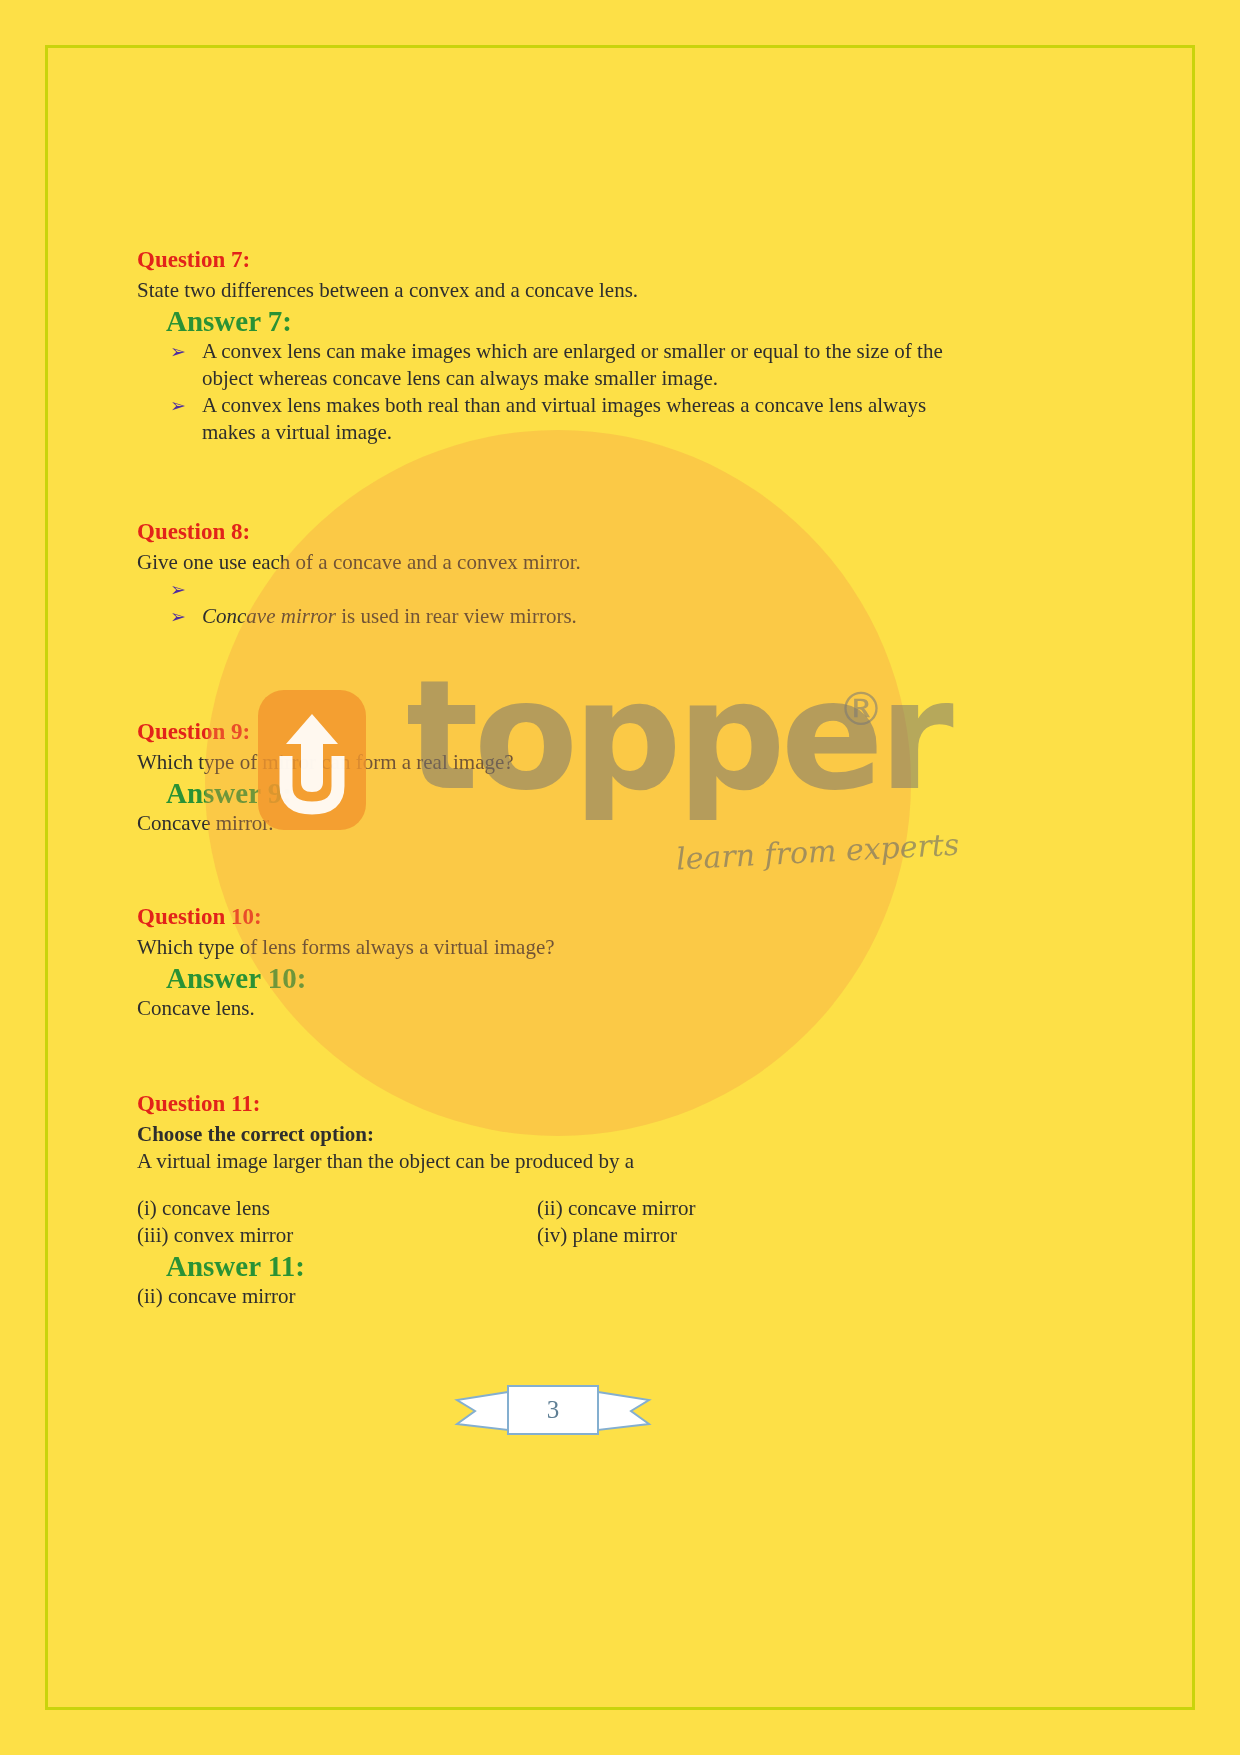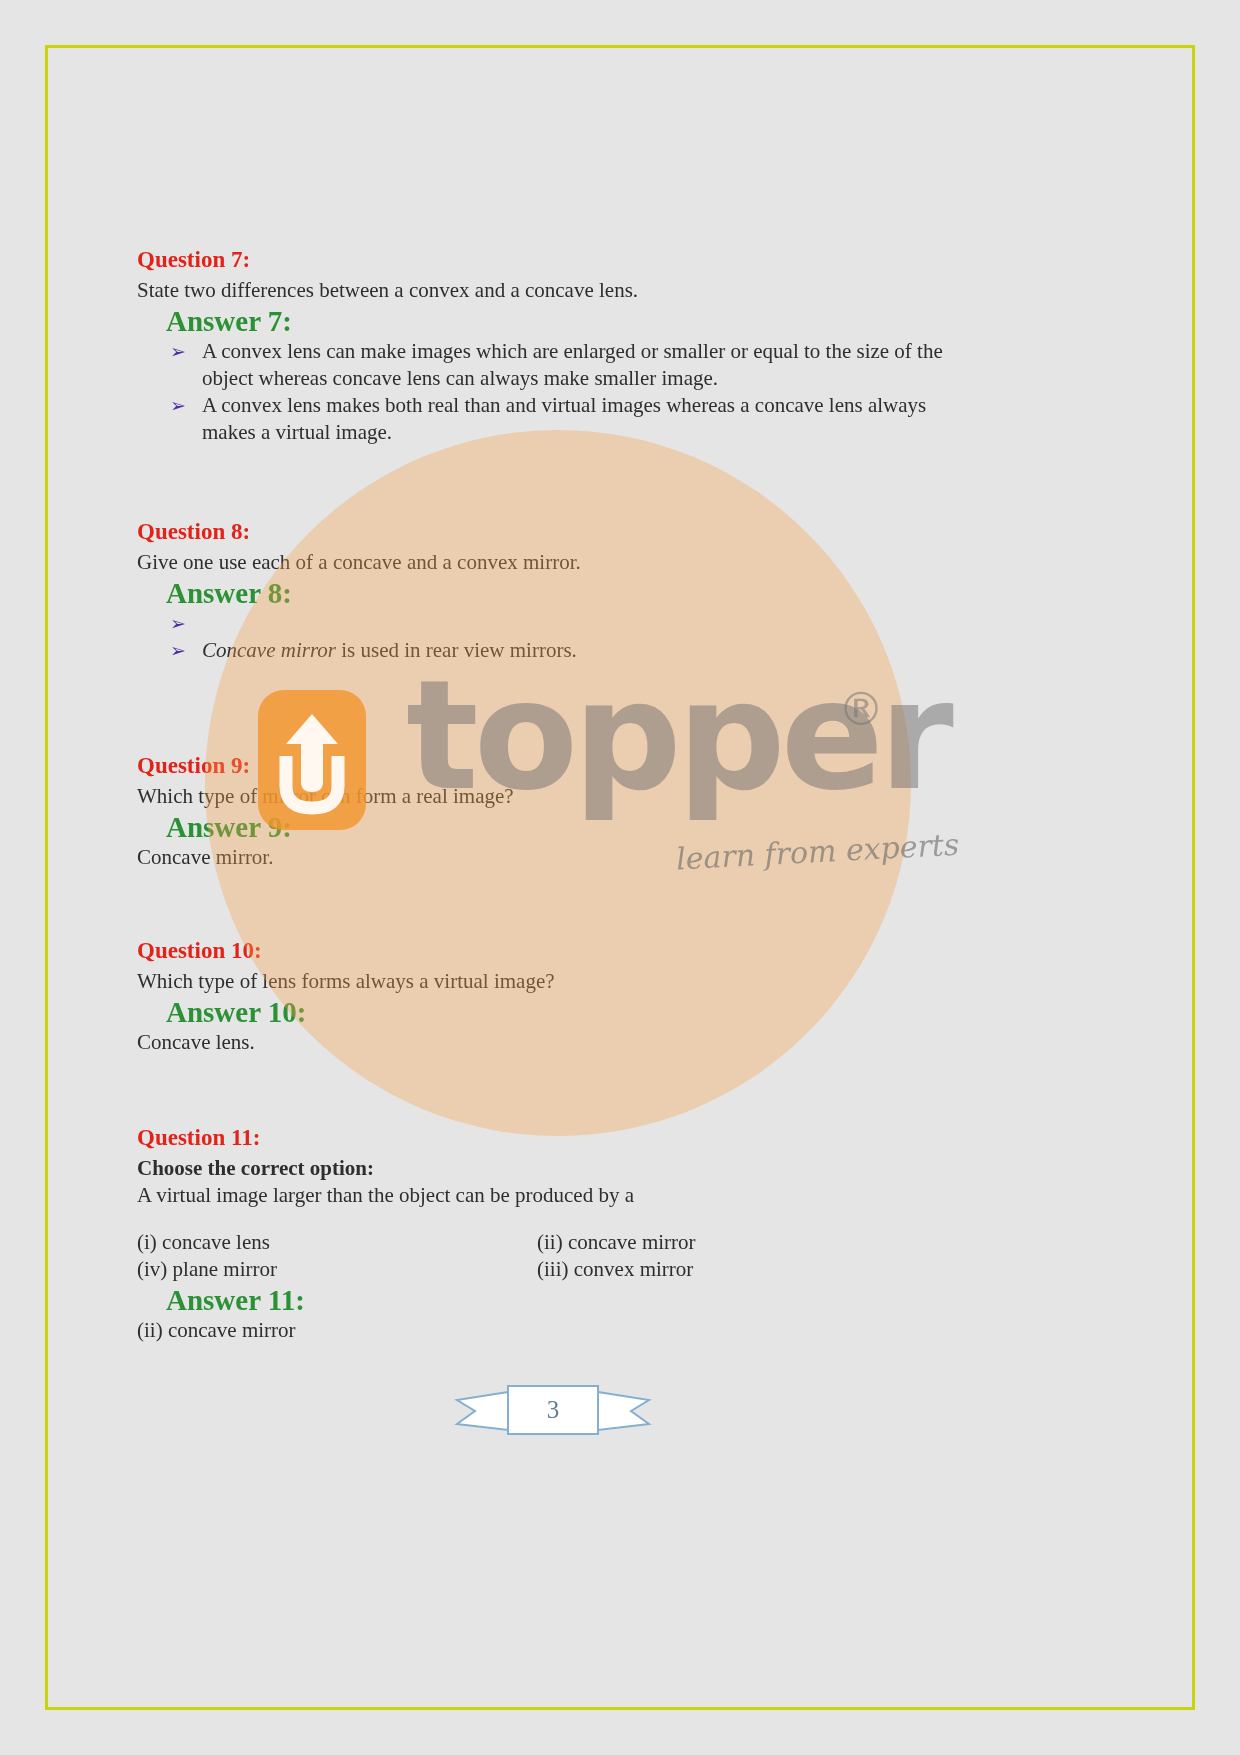--- a/index.html
+++ b/index.html
@@ -1,17 +1,17 @@
 <!DOCTYPE html>
 <html><head>
 <meta charset="utf-8">
 <style>
   html,body{margin:0;padding:0;background:#ffffff;}
   .page{
-    position:relative;width:1240px;height:1755px;background:#e5e5e5;
+    position:relative;width:1240px;height:1755px;background:#fde047;
     font-family:"Liberation Serif", serif;color:#2e2e2e;overflow:hidden;
   }
   .page-border{
     position:absolute;top:45px;left:45px;right:45px;bottom:45px;
     border:3px solid #c9d40b;pointer-events:none;
   }
   .content{position:absolute;left:137px;top:246px;width:985px;z-index:1;}
   .qa-block{margin:0;}
   .q-label{color:#e2231a;font-weight:bold;font-size:23px;line-height:28px;margin:0 0 3px 0;}
   .q-text{font-size:21px;line-height:27px;margin:0;}
@@ -79,21 +79,20 @@
         <div class="bullet">
           <span class="arrow">➢</span>
           <span class="bullet-text"><span class="lead"></span><span>A convex lens makes both real than and virtual images whereas a concave lens always makes a virtual image.</span></span>
         </div>
       </div>
     </div>
 
     <div class="qa-block mb-88">
       <div class="q-label">Question 8:</div>
       <div class="q-text">Give one use each of a concave and a convex mirror.</div>
-      <div class="a-label">Answer 8:</div>
       <div class="bullets">
         <div class="bullet">
           <span class="arrow">➢</span>
         </div>
         <div class="bullet">
           <span class="arrow">➢</span>
           <span class="bullet-text"><span class="lead">Concave mirror</span><span> is used in rear view mirrors.</span></span>
         </div>
       </div>
     </div>
@@ -112,22 +111,22 @@
       <div class="answer-plain">Concave lens.</div>
     </div>
 
     <div class="qa-block">
       <div class="q-label">Question 11:</div>
       <div class="prompt">Choose the correct option:</div>
       <div class="q-text">A virtual image larger than the object can be produced by a</div>
       <div class="options">
         <span>(i) concave lens</span>
         <span>(ii) concave mirror</span>
+        <span>(iii) convex mirror</span>
         <span>(iv) plane mirror</span>
-        <span>(iii) convex mirror</span>
       </div>
       <div class="a-label">Answer 11:</div>
       <div class="answer-plain">(ii) concave mirror</div>
     </div>
 
   </div>
 
   <div class="watermark">
     <div class="wm-circle"></div>
     <div class="wm-logo-box">

